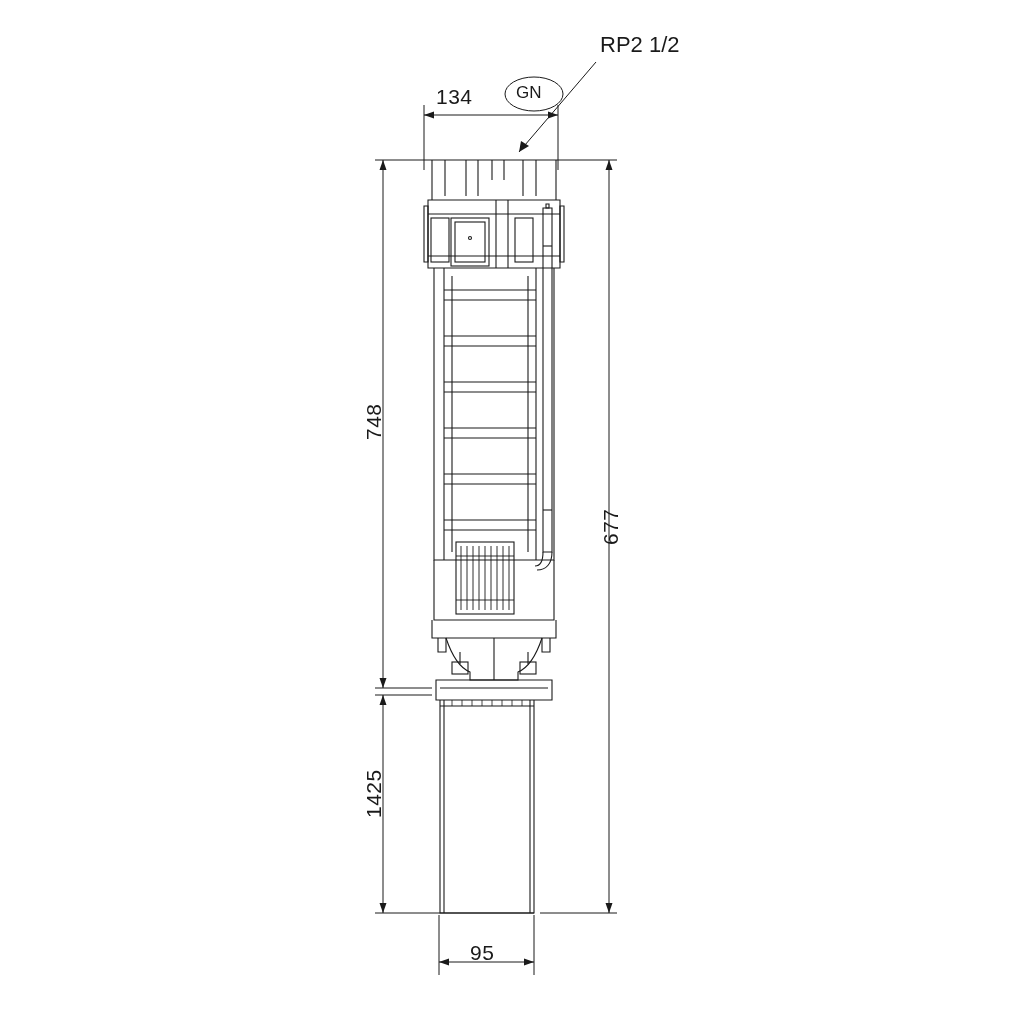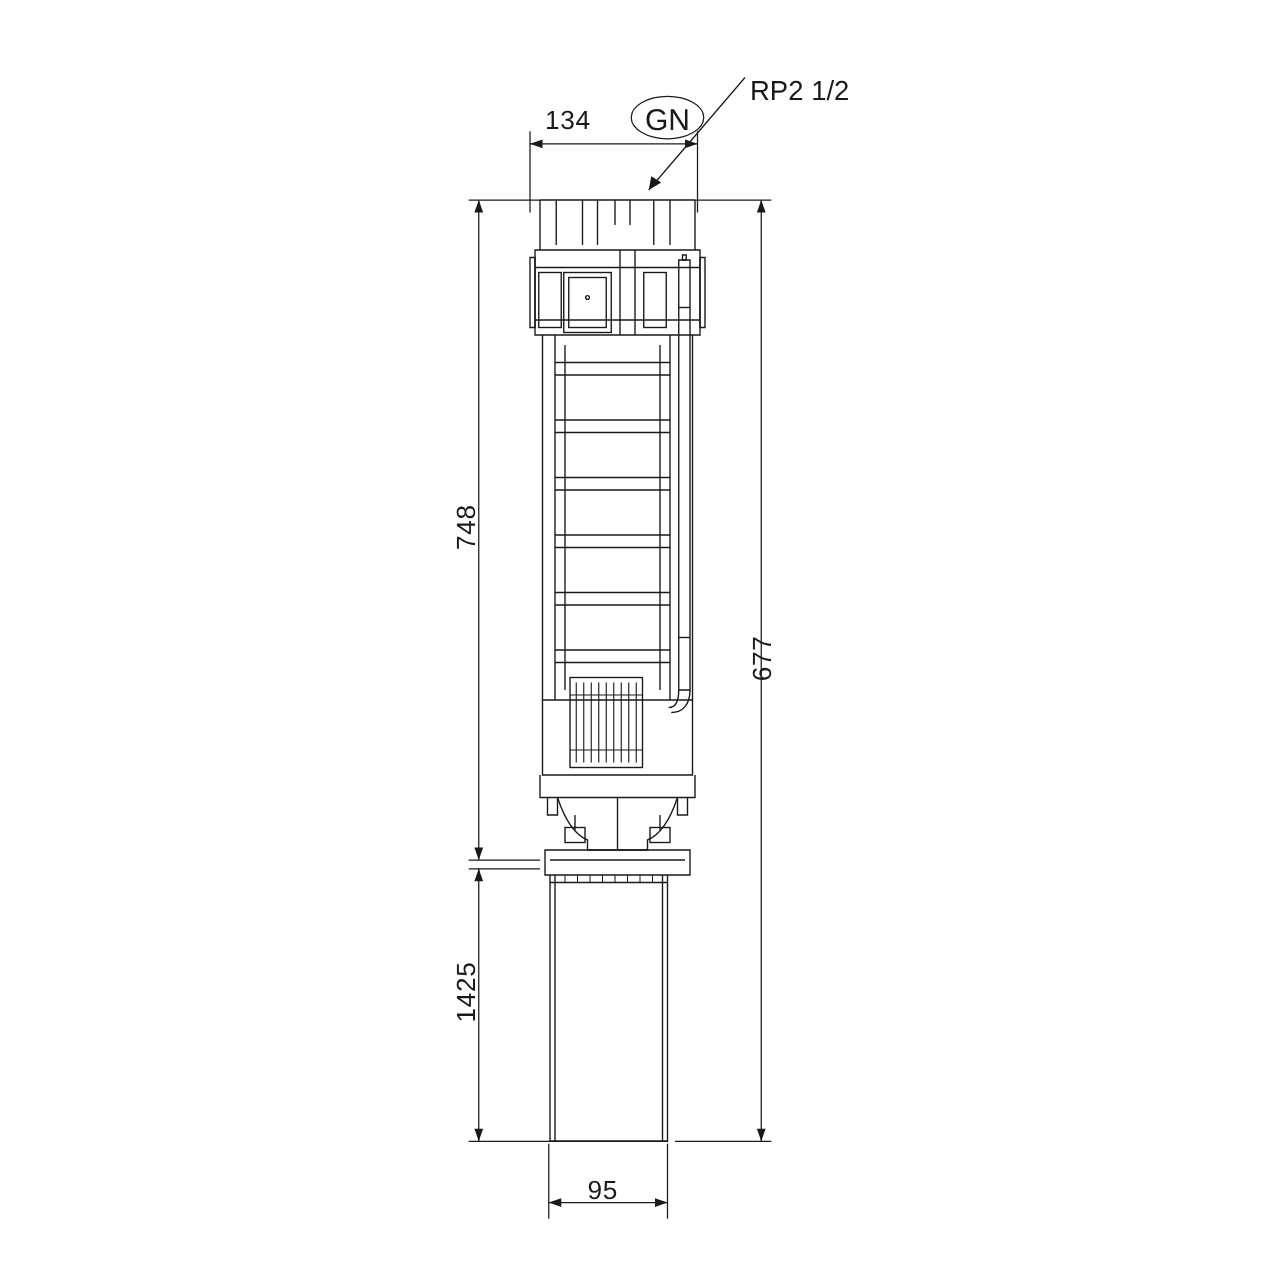--- a/index.html
+++ b/index.html
@@ -36,21 +36,21 @@
   }
   .callout-label {
     position: absolute;
     color: #1a1a1a;
     font-size: 22px;
     white-space: nowrap;
   }
   .gn-label {
     position: absolute;
     color: #1a1a1a;
-    font-size: 24px;
+    font-size: 17px;
     white-space: nowrap;
   }
 </style>
 </head>
 <body>
 
 <div id="stage">
 
   <svg id="drawing" viewBox="0 0 1024 1024">
     <g fill="none" stroke="#1a1a1a" stroke-width="1.2" shape-rendering="geometricPrecision">
@@ -187,21 +187,21 @@
           <line x1="482" y1="700" x2="482" y2="706"></line>
           <line x1="492" y1="700" x2="492" y2="706"></line>
           <line x1="502" y1="700" x2="502" y2="706"></line>
           <line x1="512" y1="700" x2="512" y2="706"></line>
           <line x1="522" y1="700" x2="522" y2="706"></line>
         </g>
       </g>
     </g>
   </svg>
 
-  <div class="callout-label" style="left:600px; top:32px;margin-top:28px;">RP2 1/2</div>
+  <div class="callout-label" style="left:600px; top:32px;">RP2 1/2</div>
 
   <div class="gn-label" style="left:516px; top:83px;">GN</div>
 
   <div class="dim-label" style="left:436px; top:85px;">134</div>
 
   <div class="dim-label rot" style="left:362px; top:440px;">748</div>
 
   <div class="dim-label rot" style="left:362px; top:818px;">1425</div>
 
   <div class="dim-label rot" style="left:599px; top:545px;">677</div>

